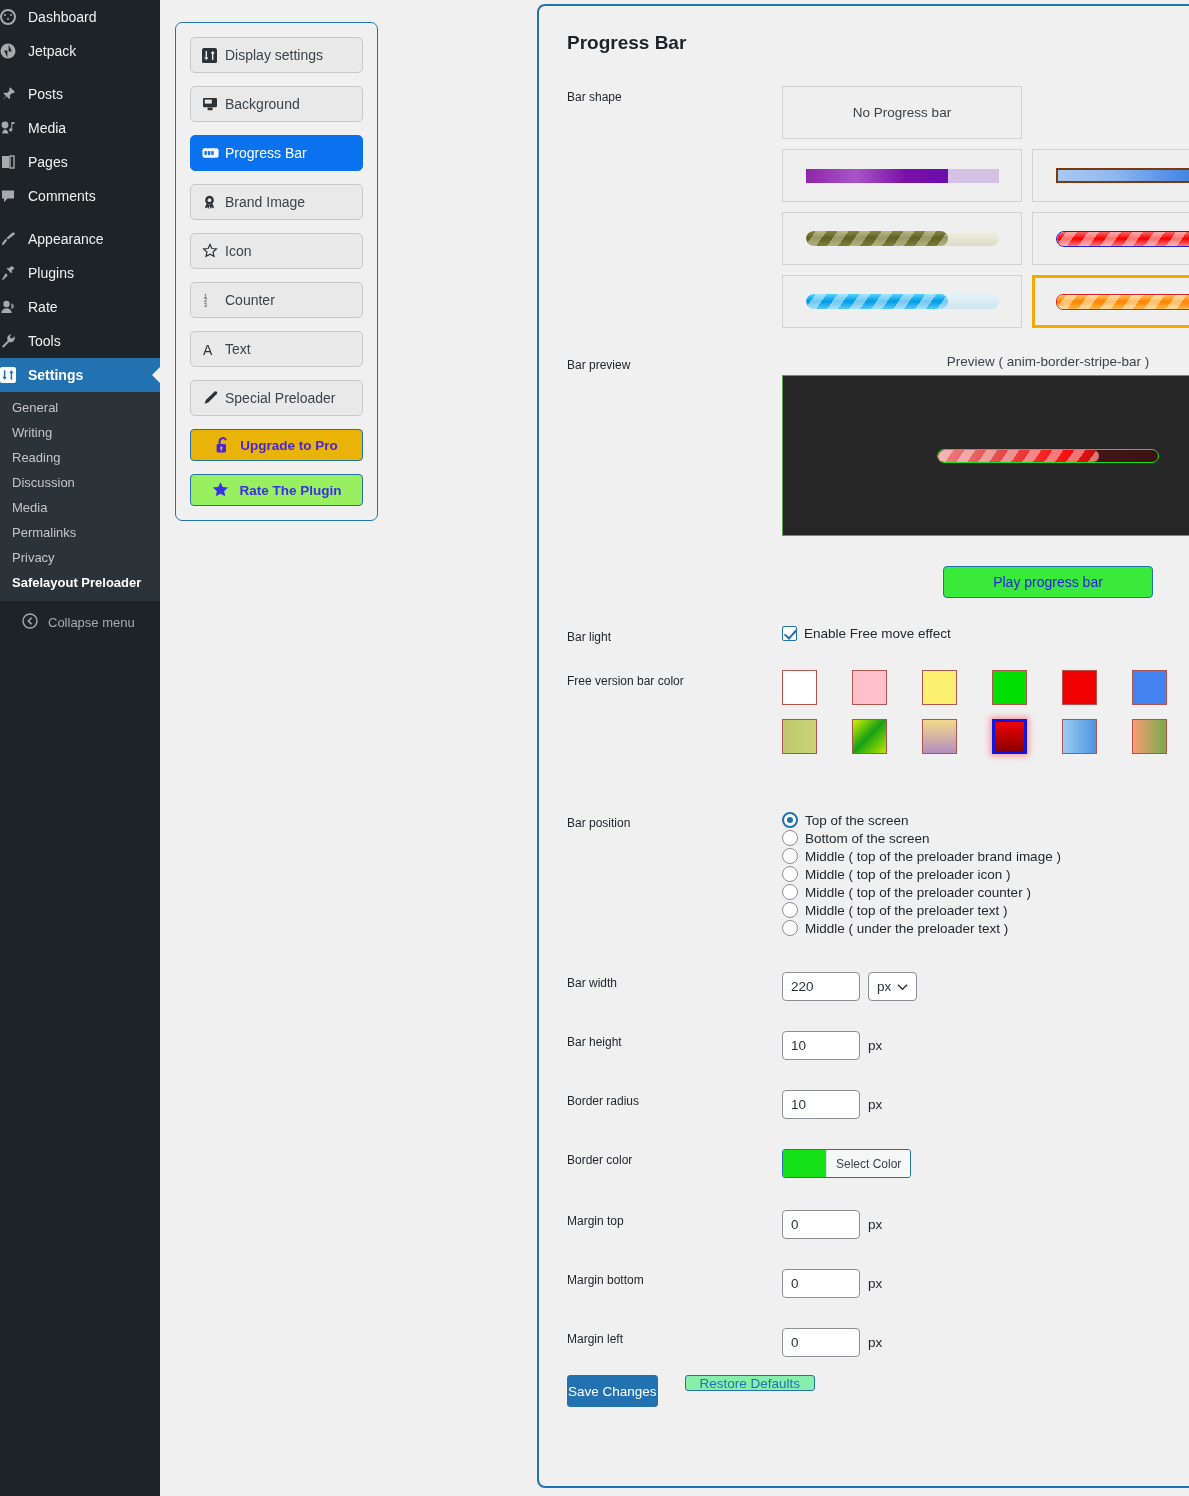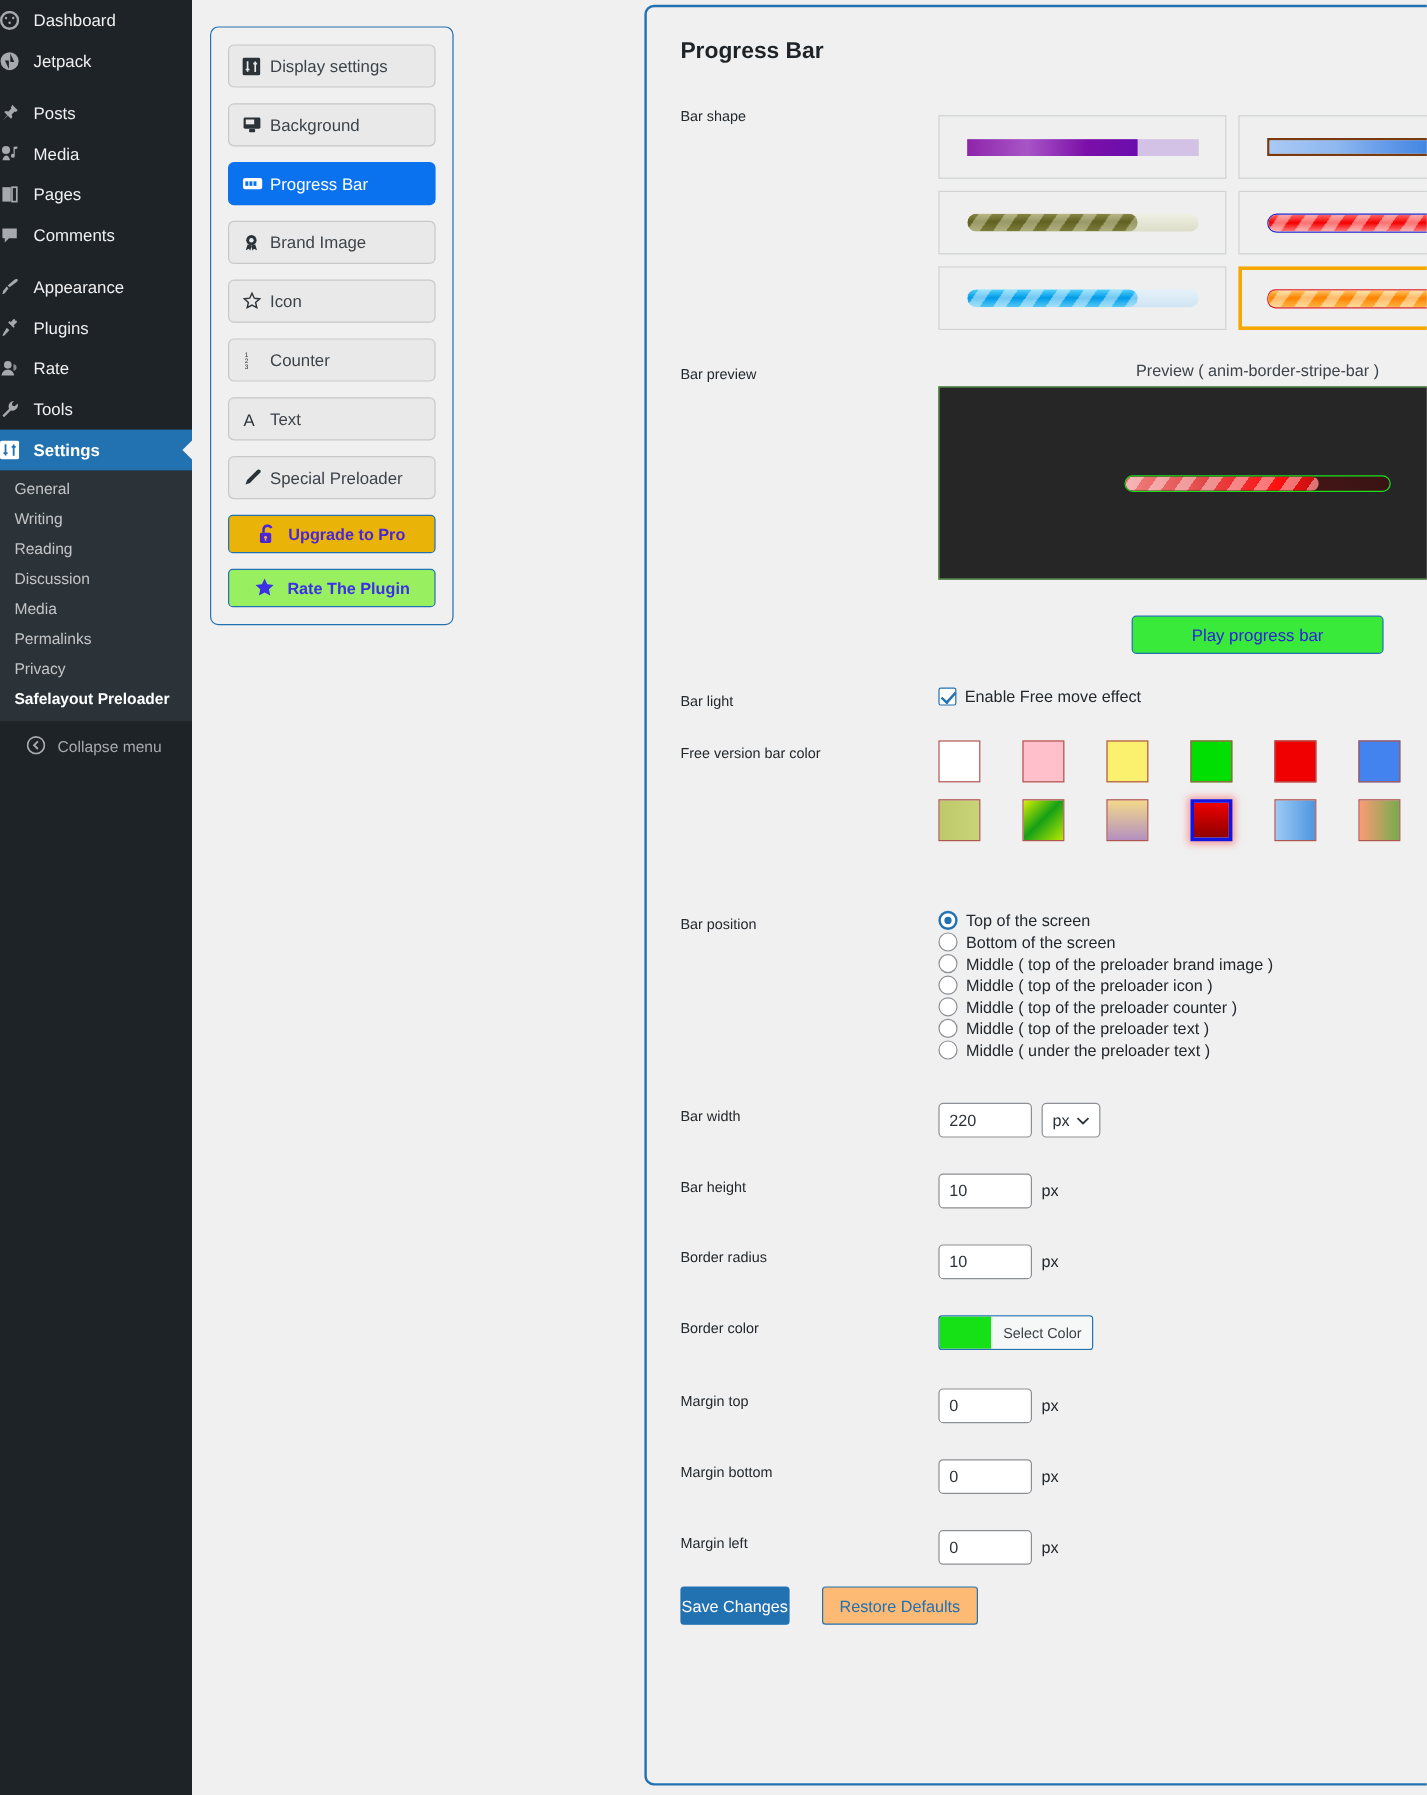--- a/index.html
+++ b/index.html
@@ -271,22 +271,22 @@
   }
 
   
   .footer-btns { display:flex; gap:27px; margin-top:18px; padding-bottom:20px; }
   #save-btn {
     background:#2271b1; color:#fff; border:1px solid #2271b1;
     border-radius:3px; height:32px; padding:0 0; font-size:13.5px; cursor:pointer;
     display:flex; align-items:center;
   }
   #restore-btn {
-    background:#fdba74; color:#2271b1; border:1px solid #2271b1;
-    border-radius:3px; height:32px; padding:0 14px; font-size:13.5px; cursor:pointer;
+    background:#86efac; color:#2271b1; border:1px solid #2271b1;
+    border-radius:3px; height:16px; padding:0 14px; font-size:13.5px; cursor:pointer;
     display:flex; align-items:center;text-align:center;
   }
 </style>
 </head>
 <body>
 
 <div id="app">
 
   <div id="adminmenu">
 
@@ -535,20 +535,23 @@
       </div>
     </div>
 
     <div id="main-panel">
 
       <h2 id="page-title">Progress Bar</h2>
 
       <div class="row" style="margin-top:32px;">
         <div class="row-label">Bar shape</div>
         <div class="row-field">
+          <div class="tile wide">
+            <span>No Progress bar</span>
+          </div>
           <div class="shape-grid" style="margin-top:10px;">
 
             <div class="tile">
               <div class="bar-outer">
                   <div class="b1">
                     <i></i>
                   </div>
                 </div>
             </div>
 

